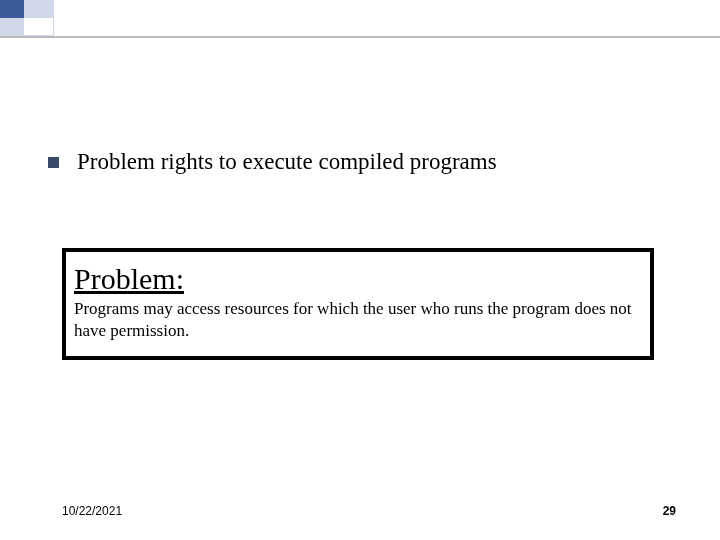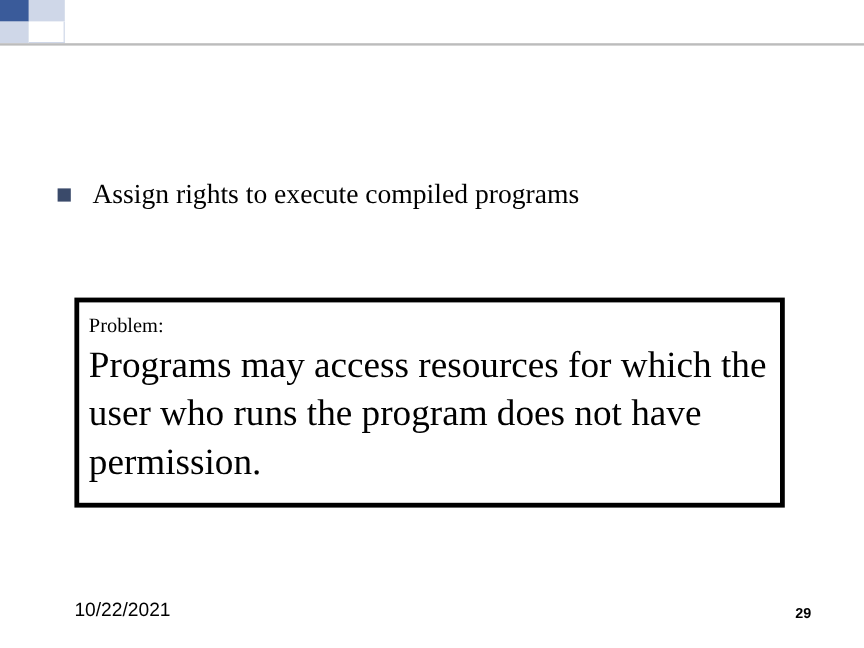--- a/index.html
+++ b/index.html
@@ -10,42 +10,42 @@
   .d2 { position: absolute; top: 18px; left: 0; width: 24px; height: 18px; background: #cfd7e8; }
   .d3 { position: absolute; top: 0; left: 24px; width: 30px; height: 18px; background: #cfd7e8; }
   .d4 { position: absolute; top: 18px; left: 24px; width: 30px; height: 18px; background: #fff; border-right: 1px solid #cfd7e8; border-bottom: 1px solid #cfd7e8; }
   .rule { position: absolute; top: 36px; left: 0; width: 720px; height: 2px; background: #bcbcbc; }
   .title { position: absolute; top: 74px; left: 30px; font-size: 40px; font-weight: 400; }
   .bullets { position: absolute; top: 148px; left: 48px; }
   .bullet-row { display: flex; align-items: flex-start; margin-bottom: 4px; }
   .bullet-icon { width: 11px; height: 11px; background: #3a4a6a; margin-top: 9px; margin-right: 18px; flex-shrink: 0; }
   .bullet-text { font-size: 23px; line-height: 1.25; }
   .problem-box { position: absolute; top: 248px; left: 62px; width: 592px; border: 4px solid #000; padding: 10px 8px 14px 8px; }
-  .problem-box .pb-title { font-size: 17px; font-weight: 400; }
-  .problem-box .pb-body { font-size: 31px; line-height: 1.3; margin-top: 2px; }
-  .footer-date { position: absolute; bottom: 22px; left: 62px; font-family: Arial, sans-serif; font-size: 16px; }
+  .problem-box .pb-title { font-size: 30px; font-weight: 400; text-decoration: underline; }
+  .problem-box .pb-body { font-size: 17px; line-height: 1.3; margin-top: 2px; }
+  .footer-date { position: absolute; bottom: 22px; left: 62px; font-family: Arial, sans-serif; font-size: 12px; }
   .footer-page { position: absolute; bottom: 22px; right: 44px; font-family: Arial, sans-serif; font-size: 12px; font-weight: 700; }
 </style>
 </head>
 <body>
 
 <div class="slide">
   <div class="decor">
     <div class="d1"></div>
     <div class="d2"></div>
     <div class="d3"></div>
     <div class="d4"></div>
   </div>
   <div class="rule"></div>
 
 
   <div class="bullets">
     <div class="bullet-row">
       <div class="bullet-icon"></div>
-      <div class="bullet-text">Assign rights to execute compiled programs</div>
+      <div class="bullet-text">Problem rights to execute compiled programs</div>
     </div>
   </div>
 
   <div class="problem-box">
     <div class="pb-title">Problem:</div>
     <div class="pb-body">Programs may access resources for which the user who runs the program does not have permission.</div>
   </div>
 
   <div class="footer-date">10/22/2021</div>
   <div class="footer-page">29</div>

